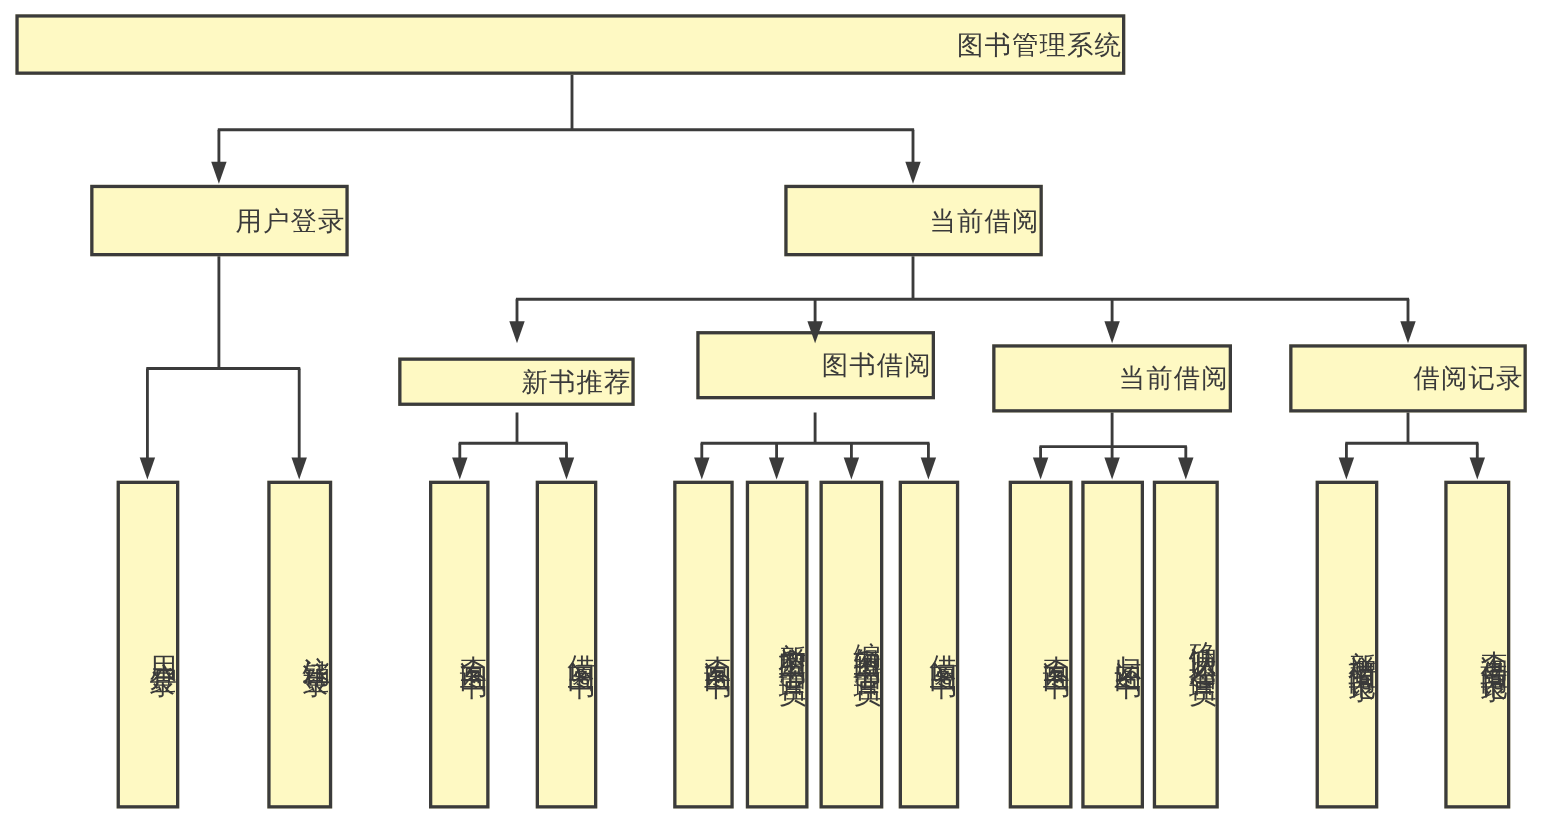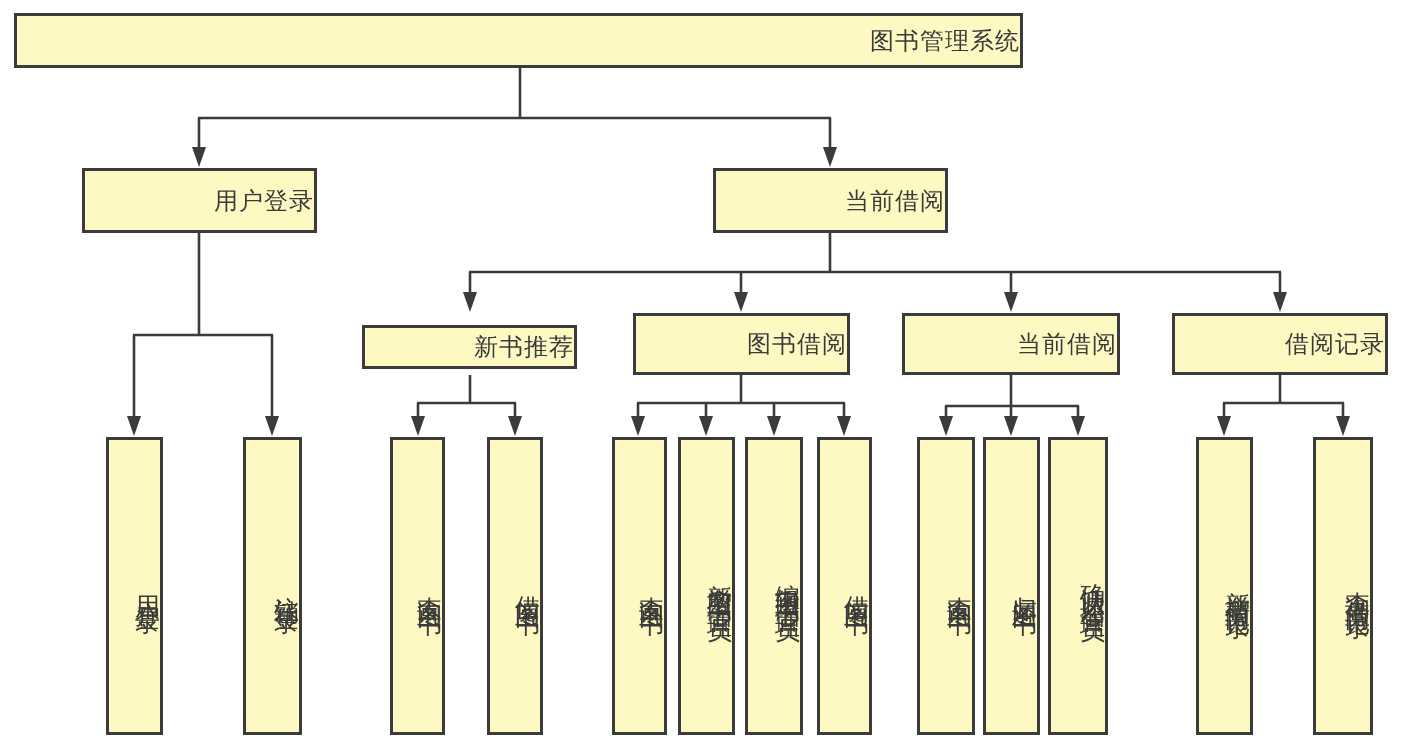--- a/index.html
+++ b/index.html
@@ -41,21 +41,21 @@
   <div class="node h" style="left:82px;top:168px;width:235px;height:65px">
     <span class="lbl">用户登录</span>
   </div>
   <div class="node h" style="left:713px;top:168px;width:235px;height:65px">
     <span class="lbl">当前借阅</span>
   </div>
 
   <div class="node h" style="left:362px;top:325px;width:215px;height:44px">
     <span class="lbl">新书推荐</span>
   </div>
-  <div class="node h" style="left:633px;top:313px;width:217px;height:62px">
+  <div class="node h" style="left:633px;top:301px;width:217px;height:62px">
     <span class="lbl">图书借阅</span>
   </div>
   <div class="node h" style="left:1172px;top:313px;width:216px;height:62px">
     <span class="lbl">借阅记录</span>
   </div>
   <div class="node h" style="left:902px;top:313px;width:218px;height:62px">
     <span class="lbl">当前借阅</span>
   </div>
 
   <div class="node v" style="left:106px;top:437px;width:57px;height:298px">

